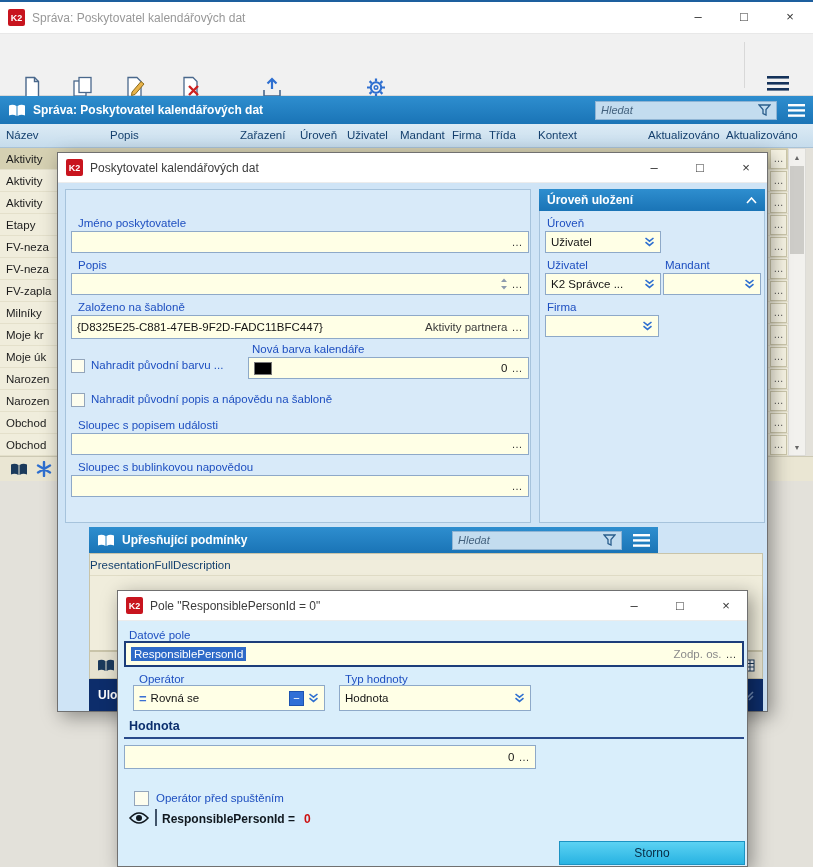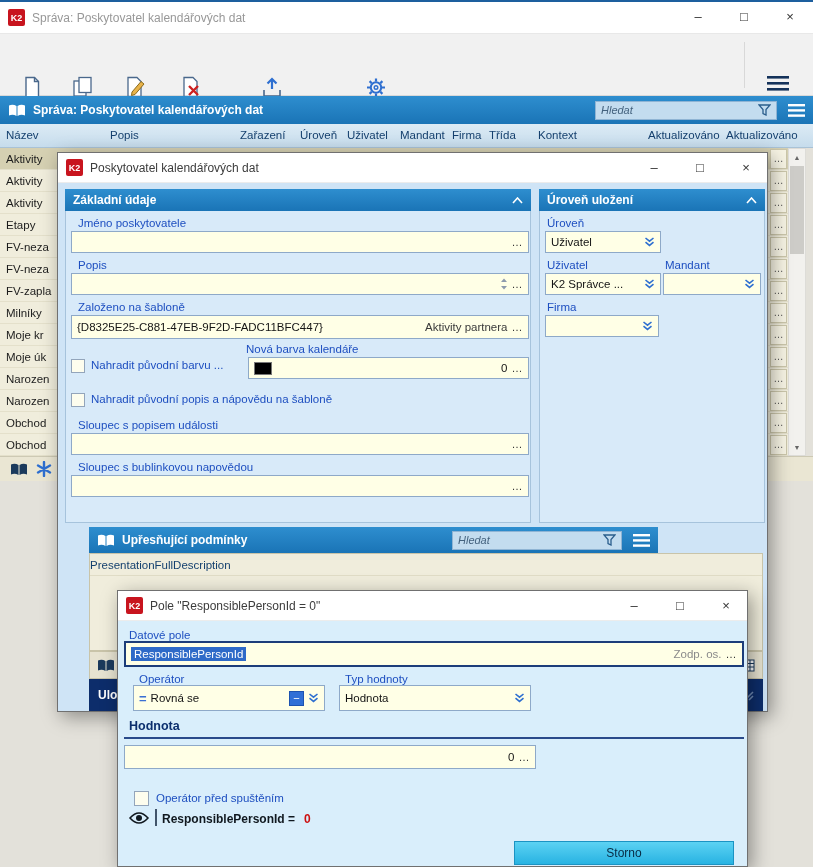--- a/index.html
+++ b/index.html
@@ -219,27 +219,20 @@
 <div class="win" style="left:57px;top:152px;width:711px;height:560px;background:#cfe4f6;z-index:10">
   <div class="titlebar">
     <div class="k2">K2</div>
     <span class="tt">Poskytovatel kalendářových dat</span>
     <div class="wbtn" style="left:573px">–</div>
     <div class="wbtn" style="left:619px">□</div>
     <div class="wbtn" style="left:665px">×</div>
   </div>
 
   <div class="secwrap" style="left:7px;top:36px;width:466px;height:334px"></div>
-  <div class="bluehdr abs" style="left:7px;top:36px;width:466px;height:22px">
-    <span class="bt">Základní údaje</span>
-    <span class="sp"></span>
-    <svg width="11" height="7" viewBox="0 0 11 7">
-        <path d="M1 6 L5.5 1 L10 6" stroke="#fff" stroke-width="1.6" fill="none"></path>
-      </svg>
-  </div>
   <span class="lbl" style="left:20px;top:64px">Jméno poskytovatele</span>
   <div class="inp" style="left:13px;top:78px;width:458px;height:22px">
     <span class="sp"></span>
     <span class="ell">…</span>
   </div>
   <span class="lbl" style="left:20px;top:106px">Popis</span>
   <div class="inp" style="left:13px;top:120px;width:458px;height:22px">
     <span class="sp"></span>
     <svg width="8" height="14" viewBox="0 0 8 14">
         <path d="M1 5 L4 1.5 L7 5 Z" fill="#8d9aad"></path>
@@ -247,21 +240,21 @@
       </svg>
     <span class="ell">…</span>
   </div>
   <span class="lbl" style="left:20px;top:148px">Založeno na šabloně</span>
   <div class="inp" style="left:13px;top:162px;width:458px;height:24px">
     <span>{D8325E25-C881-47EB-9F2D-FADC11BFC447}</span>
     <span class="sp"></span>
     <span style="color:#3a3a3a">Aktivity partnera</span>
     <span class="ell">…</span>
   </div>
-  <span class="lbl" style="left:188px;top:190px">Nová barva kalendáře</span>
+  <span class="lbl" style="left:194px;top:190px">Nová barva kalendáře</span>
   <div class="cb" style="left:13px;top:206px"></div>
   <span class="lbl" style="left:33px;top:206px">Nahradit původní barvu ...</span>
   <div class="inp" style="left:190px;top:204px;width:281px;height:22px">
     <div style="width:18px;height:13px;background:#000;border:1px solid #777;flex:none"></div>
     <span class="sp"></span>
     <span>0</span>
     <span class="ell">…</span>
   </div>
   <div class="cb" style="left:13px;top:240px"></div>
   <span class="lbl" style="left:33px;top:240px">Nahradit původní popis a nápovědu na šabloně</span>
@@ -426,14 +419,14 @@
   </div>
   <div class="cb" style="left:16px;top:200px;width:15px;height:15px"></div>
   <span class="lbl" style="left:38px;top:201px">Operátor před spuštěním</span>
   <svg class="abs" style="left:11px;top:220px" width="20" height="14" viewBox="0 0 20 13">
       <path d="M1 6.5 Q10 -3.5 19 6.5 Q10 16.5 1 6.5 Z" fill="none" stroke="#10181f" stroke-width="1.6"></path>
       <circle cx="10" cy="6.5" r="3" fill="#10181f"></circle>
     </svg>
   <div class="abs" style="left:37px;top:218px;width:2px;height:17px;background:#41546a"></div>
   <span class="abs" style="left:44px;top:221px;font-size:12px;font-weight:bold;color:#10181f">ResponsiblePersonId =</span>
   <span class="abs" style="left:186px;top:221px;font-size:12px;font-weight:bold;color:#cc1111">0</span>
-  <div class="cyanbtn" style="left:396px;top:250px;width:220px;height:24px">Storno</div>
+  <div class="cyanbtn" style="left:441px;top:250px;width:186px;height:24px">Storno</div>
 </div>
 
 </body></html>

